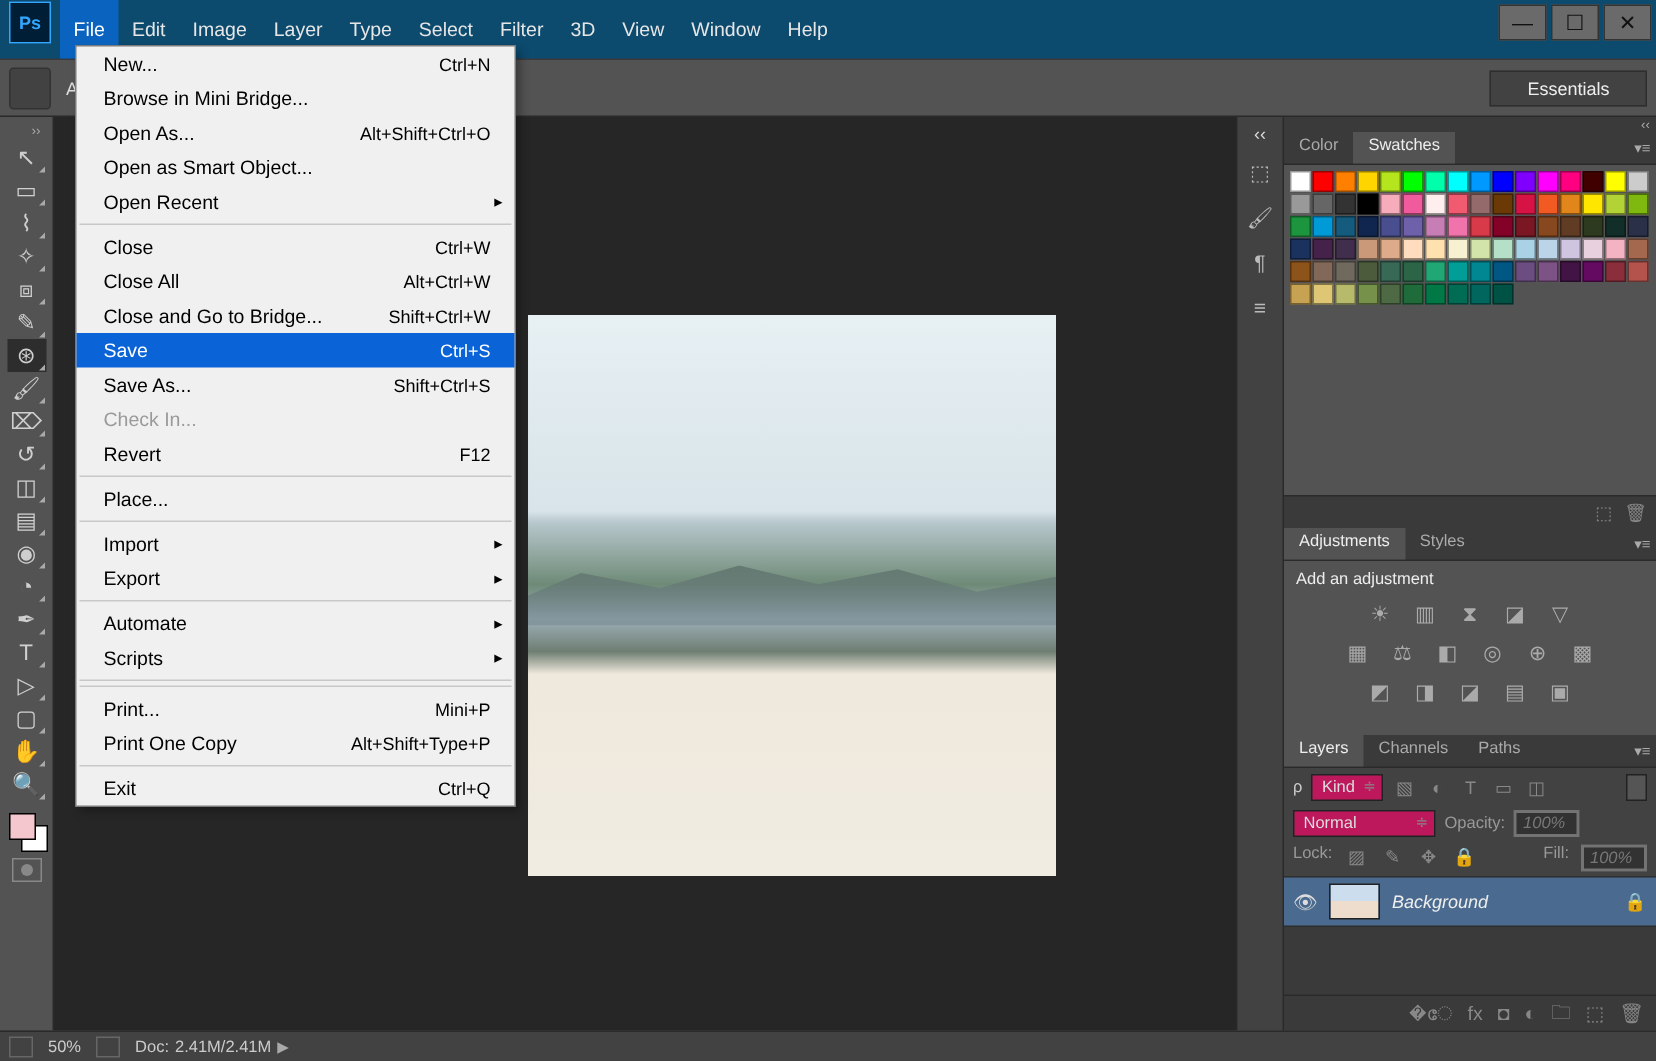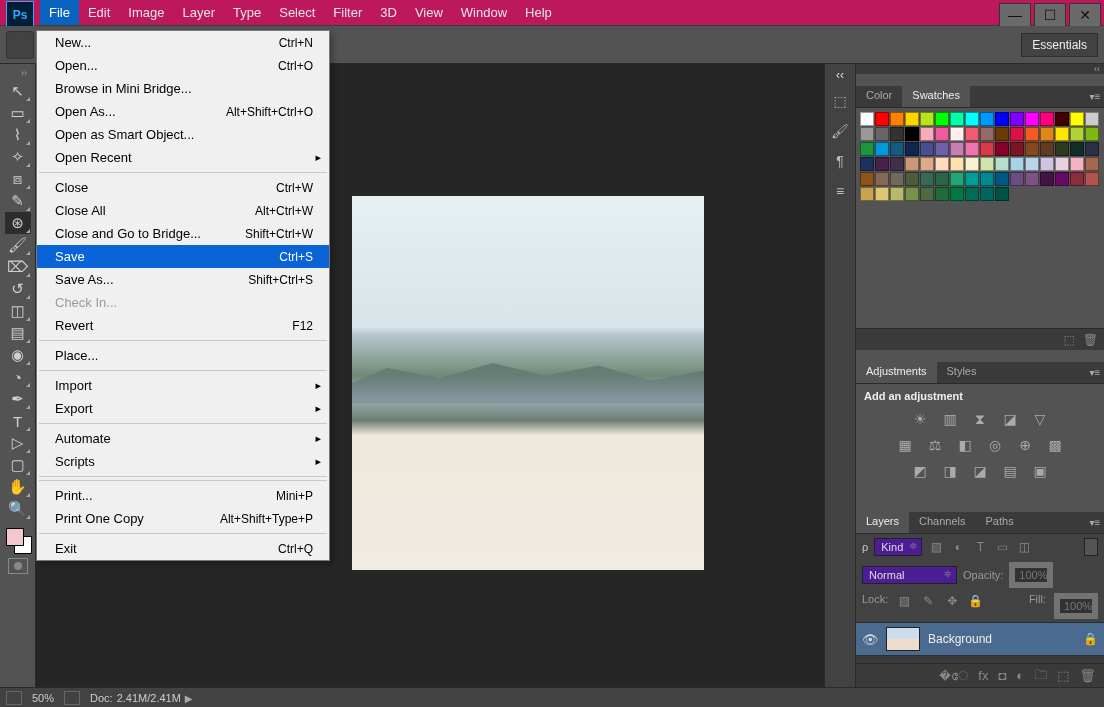--- a/index.html
+++ b/index.html
@@ -1,35 +1,35 @@
 <!DOCTYPE html>
 <html><head>
 <meta charset="utf-8">
 <style>
 * { margin: 0; padding: 0; box-sizing: border-box; font-family: "Segoe UI", Tahoma, sans-serif; }
 html, body { width: 1104px; height: 707px; background: #535353; color: #ddd; overflow: hidden; font-size: 12px; }
 .app { width: 100%; height: 100%; display: flex; flex-direction: column; background: #535353; }
 
 
-.titlebar { height: 26px; background: #be185d; display: flex; align-items: stretch; border-bottom: 1px solid #3a3a3a; }
+.titlebar { height: 40px; background: #0c4a6e; display: flex; align-items: stretch; border-bottom: 1px solid #3a3a3a; }
 .ps-logo { width: 28px; height: 28px; margin: 1px 6px; background: #001e36; border: 1px solid #31a8ff; display: flex; align-items: center; justify-content: center; font-weight: bold; font-size: 12px; color: #31a8ff; }
 .menubar { display: flex; align-items: stretch; }
 .menubar-item { padding: 0 9px; display: flex; align-items: center; cursor: pointer; font-size: 13px; color: #e6e6e6; }
 .menubar-item.open { background: #0a64bf; color: #fff; }
 .window-controls { margin-left: auto; display: flex; }
 .win-btn { width: 32px; height: 24px; margin-top: 3px; margin-right: 3px; background: #6a6a6a; border: 1px solid #333; display: flex; align-items: center; justify-content: center; color: #111; font-size: 14px; cursor: pointer; }
 
 
 .optionsbar { height: 38px; background: #535353; display: flex; align-items: center; padding: 0 6px; border-bottom: 1px solid #2a2a2a; gap: 10px; }
 .tool-preset { width: 28px; height: 28px; border: 1px solid #333; background: #424242; border-radius: 3px; }
 .opt-label { font-size: 12px; color: #ddd; }
 .dropdown { background: #3a3a3a; border: 1px solid #222; padding: 3px 18px 3px 8px; position: relative; font-size: 12px; color: #eee; }
 .dropdown::after { content: "▾"; position: absolute; right: 5px; top: 2px; font-size: 10px; color: #aaa; }
 .checkbox-box { width: 13px; height: 13px; border: 1px solid #222; background: #3a3a3a; display:inline-block; vertical-align:middle; margin-right:4px;}
-.essentials-btn { margin-left: auto; background: #424242; border: 1px solid #2e2e2e; padding: 4px 10px; font-size: 12px; color: #eee; }
+.essentials-btn { margin-left: auto; background: #424242; border: 1px solid #2e2e2e; padding: 4px 24px; font-size: 12px; color: #eee; }
 
 
 .main { flex: 1; display: flex; min-height: 0; }
 
 
 .tool-strip { width: 36px; background: #535353; display: flex; flex-direction: column; align-items: center; padding: 4px 0 2px 0; border-right: 1px solid #2a2a2a; gap: 2px; }
 .tool-strip .expand-tab { width: 12px; height: 10px; align-self: flex-end; margin-right: 2px; font-size: 9px; color:#aaa; }
 .tool-btn { width: 26px; height: 22px; display: flex; align-items: center; justify-content: center; color: #cfcfcf; font-size: 15px; cursor: pointer; position: relative; }
 .tool-btn.selected { background: #2d2d2d; }
 .tool-btn .tri { position: absolute; right: 1px; bottom: 1px; width: 0; height: 0; border-right: 4px solid #aaa; border-top: 4px solid transparent; }
@@ -38,69 +38,69 @@
 .bg-sw { position: absolute; right: 0; bottom: 0; width: 18px; height: 18px; background: #fff; border: 1px solid #000; }
 .qmask { width: 20px; height: 16px; border: 1px solid #888; margin-top: 2px; display:flex; align-items:center; justify-content:center;}
 .qmask .dot { width:8px; height:8px; border-radius:50%; background:#888;}
 
 
 .doc-area { flex: 1; background: #262626; position: relative; display:flex; align-items:center; justify-content:center; }
 .doc-image { width: 352px; height: 374px; background: linear-gradient(to bottom, #e7f0f3 0%, #d8e4e9 35%, #b7c7cc 37%, #6e8a77 48%, #9fb1bb 54%, #6f7e72 60%, #efe8dc 64%, #f0ece2 100%); position: absolute; top: 132px; left: 316px; }
 .mountain { position:absolute; left:0; right:0; top:42%; height:50px; background: linear-gradient(to bottom, rgba(90,110,100,0.9), rgba(120,140,150,0.6)); clip-path: polygon(0 60%, 10% 30%, 25% 50%, 40% 20%, 55% 45%, 70% 25%, 85% 55%, 100% 35%, 100% 100%, 0 100%); }
 
 
-.file-menu { position: absolute; left: 36px; top: 30px; width: 294px; background: #f0f0f0; border: 1px solid #7a7a7a; box-shadow: 3px 3px 6px rgba(0,0,0,0.3); z-index: 100; }
+.file-menu { position: absolute; left: 50px; top: 30px; width: 294px; background: #f0f0f0; border: 1px solid #7a7a7a; box-shadow: 3px 3px 6px rgba(0,0,0,0.3); z-index: 100; }
 .fm-row { display: flex; justify-content: space-between; align-items: center; padding: 4px 16px 4px 18px; font-size: 13px; color: #000; cursor: pointer; position: relative; }
 .fm-row.highlight { background: #0a64d8; color: #fff; }
 .fm-row.disabled { color: #9a9a9a; }
 .fm-sep { height: 1px; background: #c8c8c8; margin: 3px 2px; }
 .fm-sub::after { content: "▸"; position: absolute; right: 8px; font-size: 11px; }
 .fm-shortcut { font-size: 12px; }
 
 
 .right-panels { width: 248px; background: #535353; display: flex; flex-direction: column; }
 .right-collapse-strip { width: 32px; background: #424242; border-left:1px solid #2a2a2a; border-right:1px solid #2a2a2a; display:flex; flex-direction:column; align-items:center; padding-top:4px; gap:8px; }
 .collapse-icon { width:22px; height:22px; display:flex; align-items:center; justify-content:center; color:#bbb; font-size:14px; cursor:pointer; }
 .right-side { display:flex; height:100%; }
 
 
-.panel { background: #535353; margin-top: 12px; }
+.panel { background: #535353; }
 .panel-tabs { display: flex; background: #3a3a3a; height: 22px; align-items: stretch; border-bottom:1px solid #2a2a2a; }
 .panel-tab { padding: 3px 10px; font-size: 11px; color: #aaa; cursor: pointer; }
 .panel-tab.active { background: #535353; color: #eee; }
 .panel-menu-btn { margin-left:auto; width:18px; display:flex; align-items:center; justify-content:center; color:#aaa; font-size:10px; cursor:pointer; }
 
 
 .swatches-body { padding: 4px; display:flex; flex-wrap:wrap; gap:1px; background:#535353; height: 220px; align-content:flex-start; }
 .swatch { width: 14px; height: 14px; border: 1px solid rgba(0,0,0,0.4); }
 .swatch-footer { height: 22px; background:#3a3a3a; display:flex; justify-content:flex-end; align-items:center; gap:8px; padding-right:6px; color:#888; font-size:12px; border-top:1px solid #2a2a2a;}
 
 
 .adjust-body { padding: 6px 8px 12px 8px; }
-.adjust-label { font-size: 11px; font-weight: bold; color: #eee; margin-bottom: 8px; }
+.adjust-label { font-size: 11px; font-weight: normal; color: #eee; margin-bottom: 8px; }
 .adjust-row { display:flex; gap:10px; justify-content:center; margin-bottom:8px; }
 .adjust-icon { width:20px; height:18px; color:#aaa; display:flex; align-items:center; justify-content:center; font-size:14px; cursor:pointer; }
 
 
 .layers-body { background:#424242; flex:1; display:flex; flex-direction:column; }
 .layers-toprow { display:flex; align-items:center; padding:4px 6px; gap:6px; }
-.kind-dd { background:#4c1d95; border:1px solid #222; padding:2px 18px 2px 6px; font-size:11px; color:#ddd; position:relative; }
+.kind-dd { background:#be185d; border:1px solid #222; padding:2px 18px 2px 6px; font-size:11px; color:#ddd; position:relative; }
 .kind-dd::after{content:"≑"; position:absolute; right:4px; top:1px; font-size:10px; color:#888;}
 .filter-icon { width:16px; height:16px; color:#888; display:flex; align-items:center; justify-content:center; font-size:12px; cursor:pointer; }
 .toggle-sw { margin-left:auto; width:14px; height:18px; background:#555; border:1px solid #222; }
 .layers-blendrow { display:flex; align-items:center; padding:2px 6px; gap:6px; }
 .blend-dd { flex:0 0 95px; }
 .small-label { font-size:11px; color:#999; }
-.value-box { background:#323232; border:6px solid #737373; padding:1px 4px; font-size:11px; color:#777; width:44px; }
+.value-box { background:#323232; border:2px solid #737373; padding:1px 4px; font-size:11px; color:#777; width:44px;font-style:italic; }
 .lockrow { display:flex; gap:8px; padding:3px 6px; color:#999; font-size:11px;}
 .layer-list { flex:1; background:#3a3a3a; }
 .layer-item { display:flex; align-items:center; padding:4px 6px; border-top:1px solid #2d2d2d; border-bottom:1px solid #2d2d2d; background:#4a6a8f; gap:8px; }
 .eye { width:16px; text-align:center; color:#ddd; font-size:13px; }
 .layer-thumb { width:34px; height:24px; background: linear-gradient(to bottom,#cde 50%,#edc 50%); border:1px solid #222; }
-.layer-name { color:#eee; font-size:12px; flex:1; }
+.layer-name { font-style: italic; color:#eee; font-size:12px; flex:1; }
 .lock-ic { color:#ccc; font-size:12px; }
 .layers-footer { height:24px; background:#3a3a3a; display:flex; align-items:center; justify-content:flex-end; gap:10px; padding:0 8px; color:#888; font-size:13px; border-top:1px solid #2a2a2a;}
 
 
 .statusbar { height: 20px; background: #424242; display:flex; align-items:center; padding:0 6px; gap:10px; border-top:1px solid #2a2a2a; font-size:11px; color:#ccc;}
 .status-seg { display:flex; align-items:flex-end; gap:4px; }
 .status-arrow { font-size:10px; color:#aaa; }
 .doc-tick { width:16px; height:14px; border:1px solid #666; display:inline-block;}
 </style>
 </head>
@@ -397,24 +397,20 @@
       <span class="status-arrow">▶</span>
     </span>
   </div>
 
   <div class="file-menu" id="file-menu">
       <div class="fm-row">
         <span>New...</span>
         <span class="fm-shortcut">Ctrl+N</span>
       </div>
       <div class="fm-row">
-        <span>Open...</span>
-        <span class="fm-shortcut">Ctrl+O</span>
-      </div>
-      <div class="fm-row">
         <span>Browse in Mini Bridge...</span>
       </div>
       <div class="fm-row">
         <span>Open As...</span>
         <span class="fm-shortcut">Alt+Shift+Ctrl+O</span>
       </div>
       <div class="fm-row">
         <span>Open as Smart Object...</span>
       </div>
       <div class="fm-row fm-sub">

